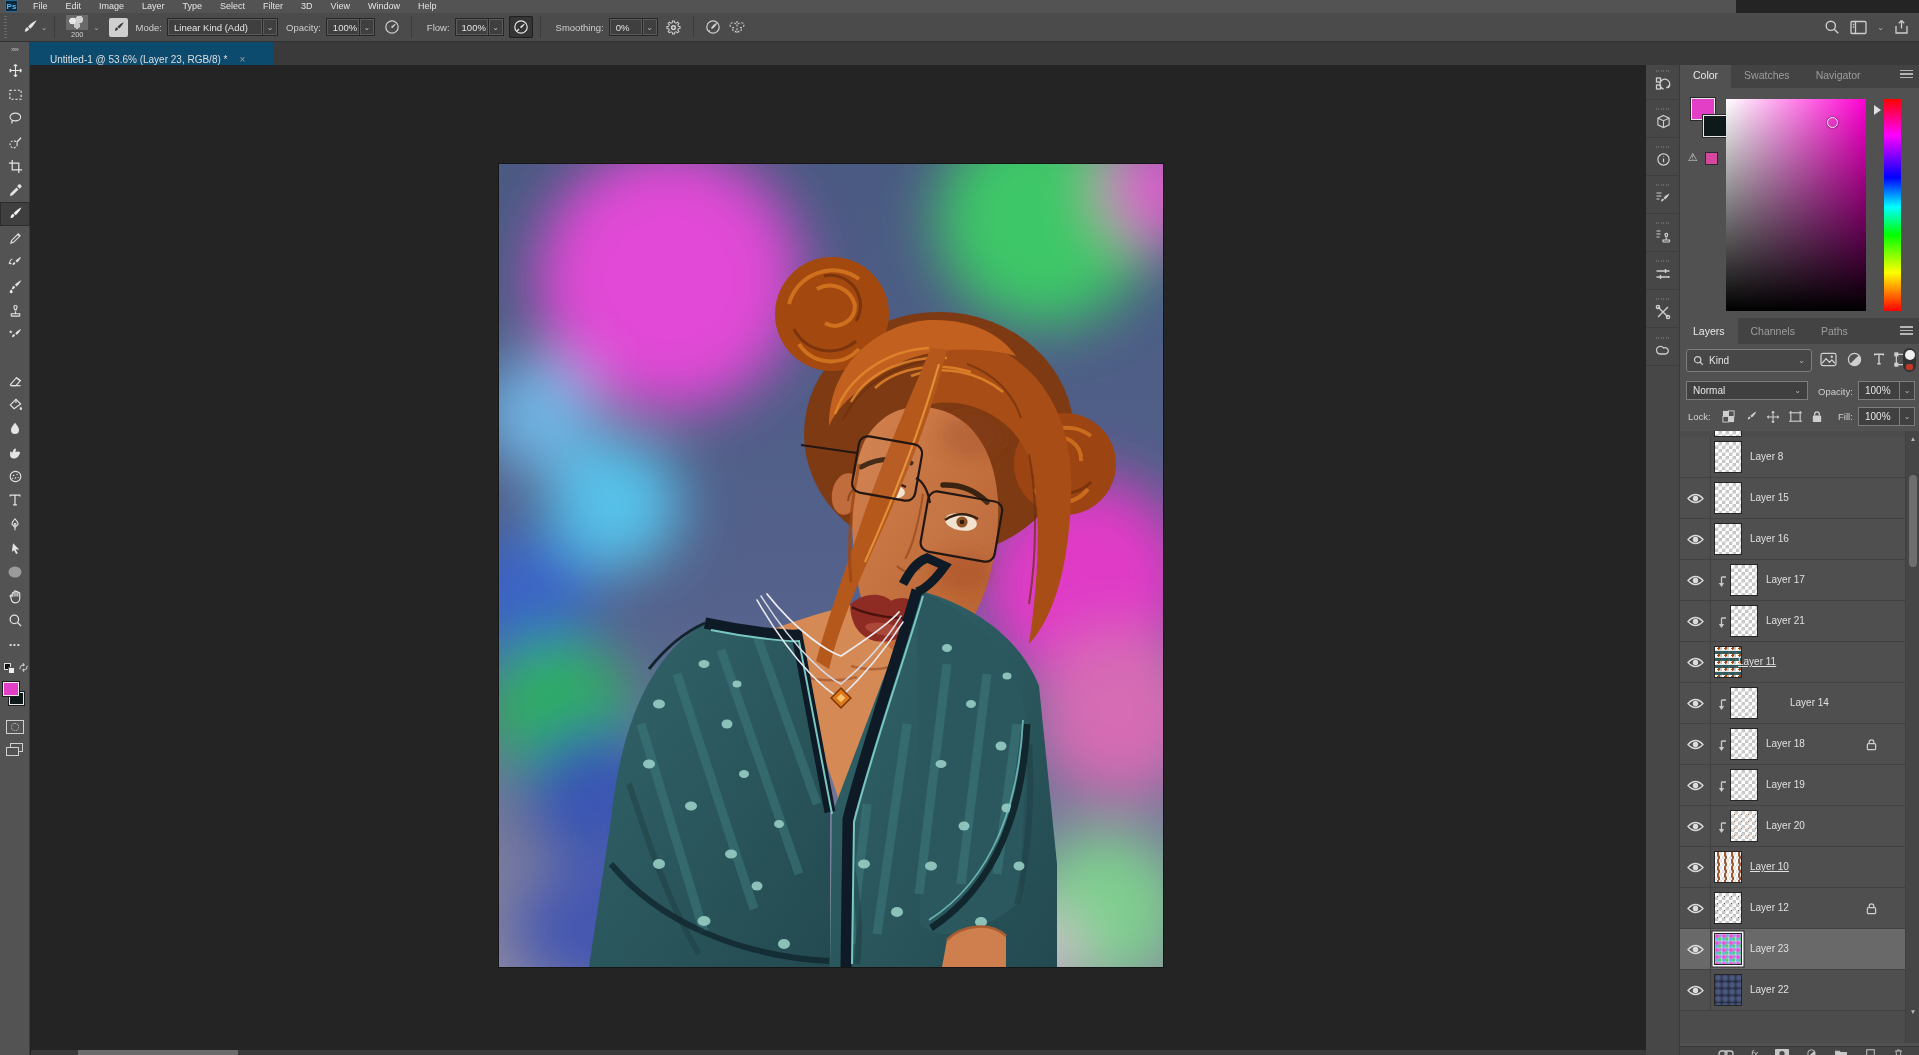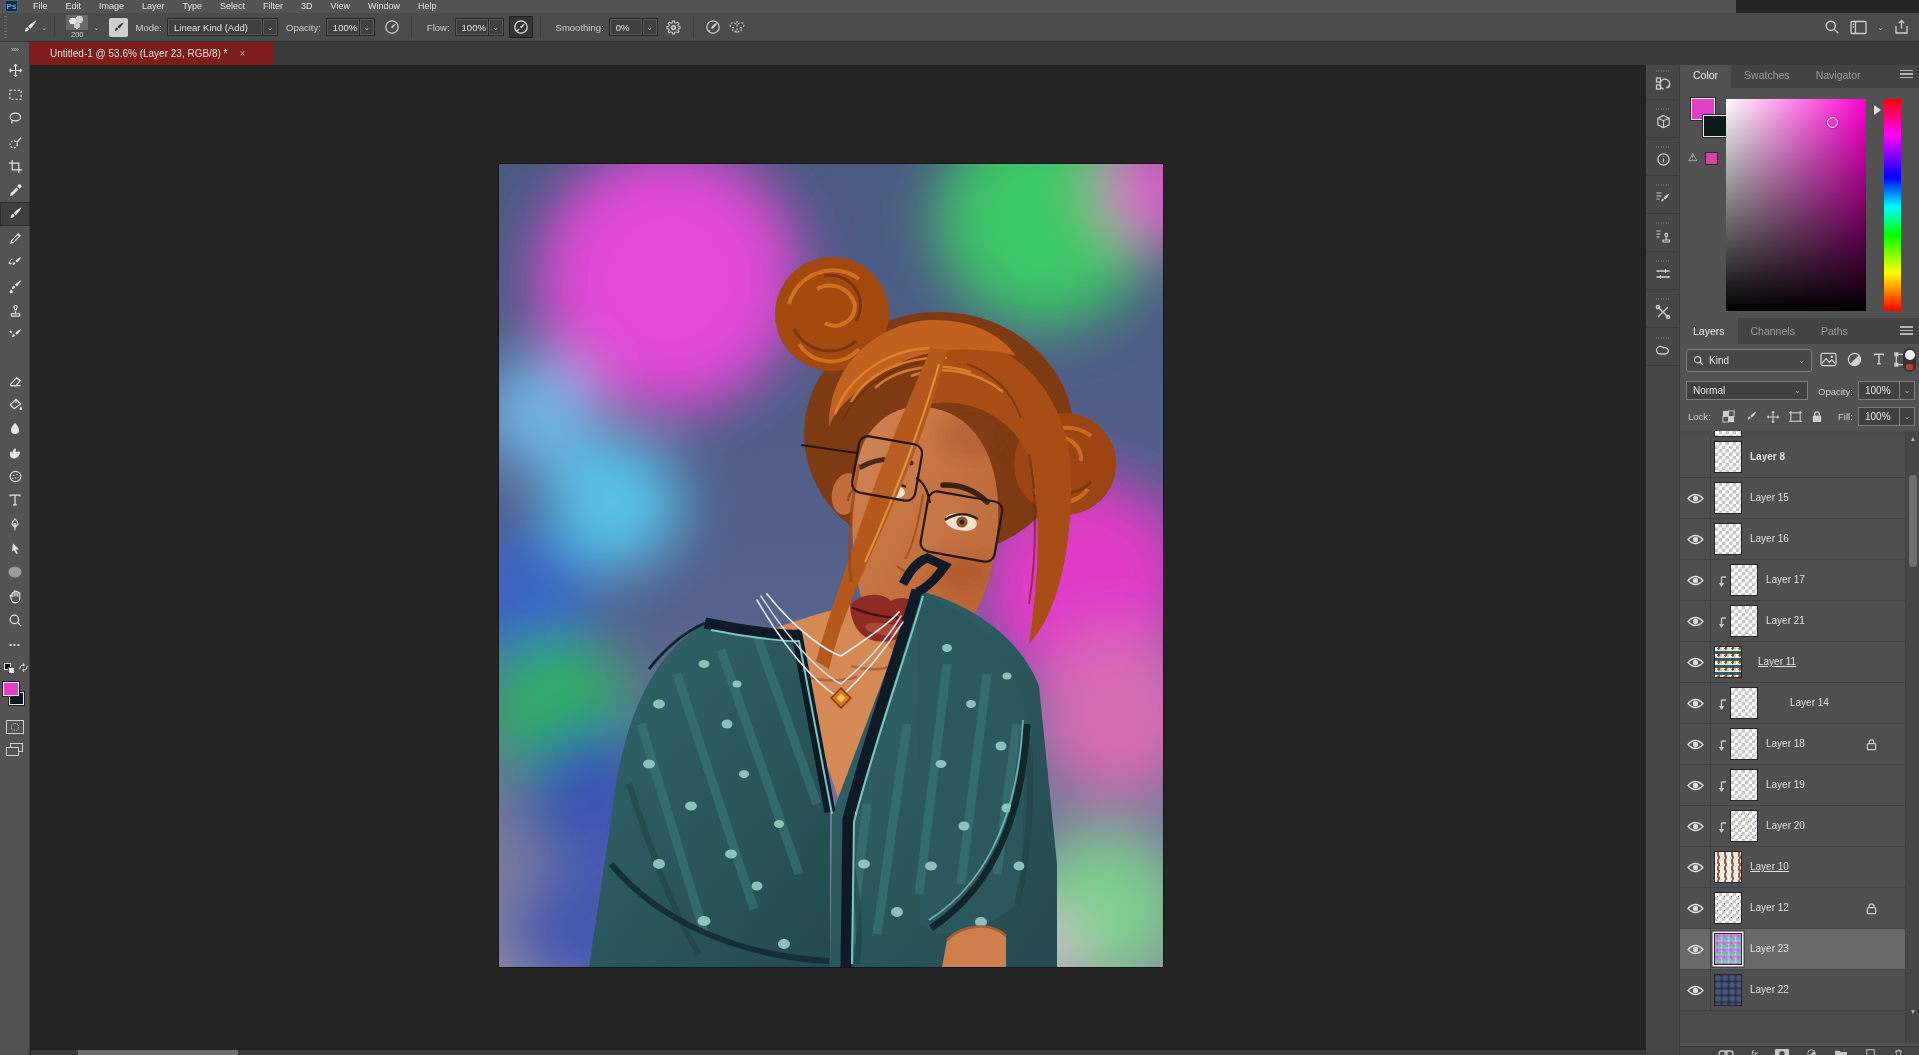--- a/index.html
+++ b/index.html
@@ -27,21 +27,21 @@
   #brush-preset .bp-thumb{width:22px;height:15px;background:
     radial-gradient(circle at 30% 40%, #e8e8e8 0 18%, transparent 20%),
     radial-gradient(circle at 60% 30%, #d0d0d0 0 22%, transparent 24%),
     radial-gradient(circle at 50% 70%, #c8c8c8 0 20%, transparent 22%),#6a6a6a}
   #brush-preset .bp-size{font-size:7.5px;color:#d0d0d0;margin-top:1px}
   #toggle-brushpanel{width:19px;height:19px;background:#cfcfcf;border-radius:2px;display:flex;align-items:center;justify-content:center;margin-left:9px}
   svg.ic{display:block}
 
   
   #tabbar{left:30px;top:42px;width:1889px;height:23px;background:#3a3a3a;display:flex;z-index:20}
-  #doc-tab{width:243px;height:23px;background:#7f1d1d;display:flex;align-items:center;font-size:10px;color:#dedede;padding:0 8px 0 20px;white-space:nowrap}
+  #doc-tab{width:243px;height:23px;background:#0c4a6e;display:flex;align-items:flex-end;font-size:10px;color:#dedede;padding:0 8px 0 20px;white-space:nowrap}
   #doc-tab .close{margin-left:12px;color:#9c9c9c;font-size:10px}
 
   
   #toolbar{left:0;top:42px;width:30px;height:1013px;background:#535353;border-right:1px solid #3d3d3d;z-index:21}
   #toolbar-header{height:16px;color:#bcbcbc;font-size:8px;text-align:center;line-height:16px;letter-spacing:-1px}
   .tool{width:30px;height:24px;display:flex;align-items:center;justify-content:center}
   .tool.selected{background:#3f3f3f;box-shadow:inset 0 0 0 1px #2c2c2c}
   .tool-gap{height:22px}
   #fgbg-mini{width:30px;height:14px;position:relative;margin-top:6px}
   #fgbg-big{width:30px;height:32px;position:relative;margin-top:4px}
@@ -758,21 +758,21 @@
       <div class="dd" style="left:219px;top:2px;width:16px;justify-content:center">
           <span class="chev" style="margin:0">⌄</span>
         </div>
     </div>
     <div id="layers-list">
       <div id="sliver"></div>
       <div id="rows-holder" style="position:absolute;left:0;top:6px;width:225px">
           <div class="lrow">
             <div class="eye-cell"></div>
             <div class="thumb t-checker" style="left: 34px;"></div>
-            <span class="lname" style="left: 70px; font-weight: bold;">Layer 8</span>
+            <span class="lname" style="left: 70px;">Layer 8</span>
           </div>
           <div class="lrow">
             <div class="eye-cell">
               <span><svg width="17" height="11" viewBox="0 0 17 11">
                   <path d="M1 5.5 Q8.5 -2.5 16 5.5 Q8.5 13.5 1 5.5 Z" fill="none" stroke="#dcdcdc" stroke-width="1.3"></path>
                   <circle cx="8.5" cy="5.5" r="2.7" fill="#dcdcdc"></circle>
                 </svg></span>
             </div>
             <div class="thumb t-checker" style="left: 34px;"></div>
             <span class="lname" style="left: 70px;">Layer 15</span>
@@ -816,21 +816,21 @@
             <span class="lname" style="left: 86px;">Layer 21</span>
           </div>
           <div class="lrow">
             <div class="eye-cell">
               <span><svg width="17" height="11" viewBox="0 0 17 11">
                   <path d="M1 5.5 Q8.5 -2.5 16 5.5 Q8.5 13.5 1 5.5 Z" fill="none" stroke="#dcdcdc" stroke-width="1.3"></path>
                   <circle cx="8.5" cy="5.5" r="2.7" fill="#dcdcdc"></circle>
                 </svg></span>
             </div>
             <div class="thumb t-portrait" style="left: 34px;"></div>
-            <span class="lname und" style="left: 78px; text-decoration: underline;">Layer 11</span>
+            <span class="lname und" style="left: 58px; text-decoration: underline;">Layer 11</span>
           </div>
           <div class="lrow">
             <div class="eye-cell">
               <span><svg width="17" height="11" viewBox="0 0 17 11">
                   <path d="M1 5.5 Q8.5 -2.5 16 5.5 Q8.5 13.5 1 5.5 Z" fill="none" stroke="#dcdcdc" stroke-width="1.3"></path>
                   <circle cx="8.5" cy="5.5" r="2.7" fill="#dcdcdc"></circle>
                 </svg></span>
             </div>
             <span class="clip-arrow"><svg width="11" height="13" viewBox="0 0 11 13">
                 <path d="M5.5 2h4.5M5.5 2v6.5" fill="none" stroke="#c9c9c9" stroke-width="1.3"></path>

